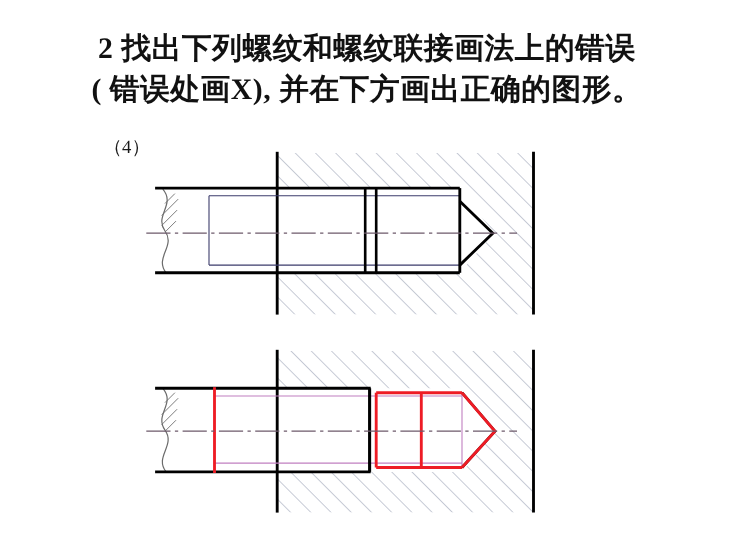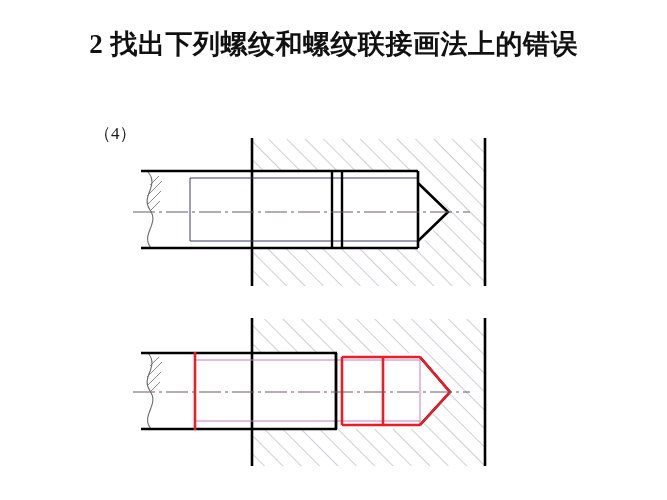--- a/index.html
+++ b/index.html
@@ -59,20 +59,21 @@
   }
   svg { display: block; }
 </style>
 </head>
 <body>
 
 <div id="page">
 
   <div class="title-block">
     <span class="title-line title-line-1">2 找出下列螺纹和螺纹联接画法上的错误</span>
+    <span class="title-line title-line-2">( 错误处画X), 并在下方画出正确的图形。</span>
   </div>
 
   <div class="sub-label">（4）</div>
 
   <div id="drawing-area">
     <svg width="667" height="500" viewBox="0 0 667 500" xmlns="http://www.w3.org/2000/svg">
       <defs>
         <pattern id="hatch45" width="13" height="13" patternUnits="userSpaceOnUse" patternTransform="rotate(-45)">
           <line x1="0" y1="0" x2="0" y2="13" stroke="#9aa0b4" stroke-width="1"></line>
         </pattern>

